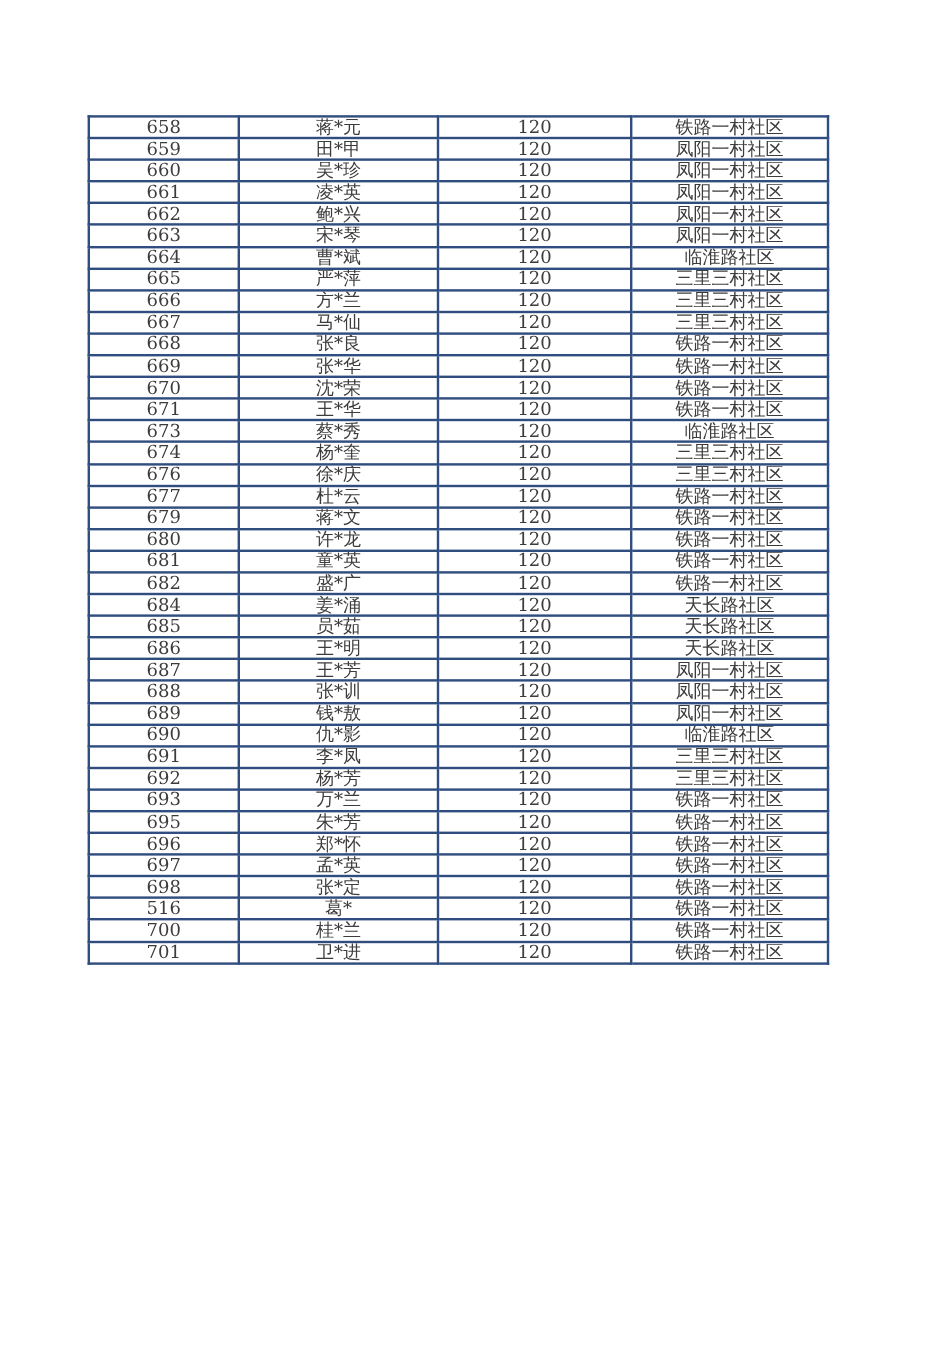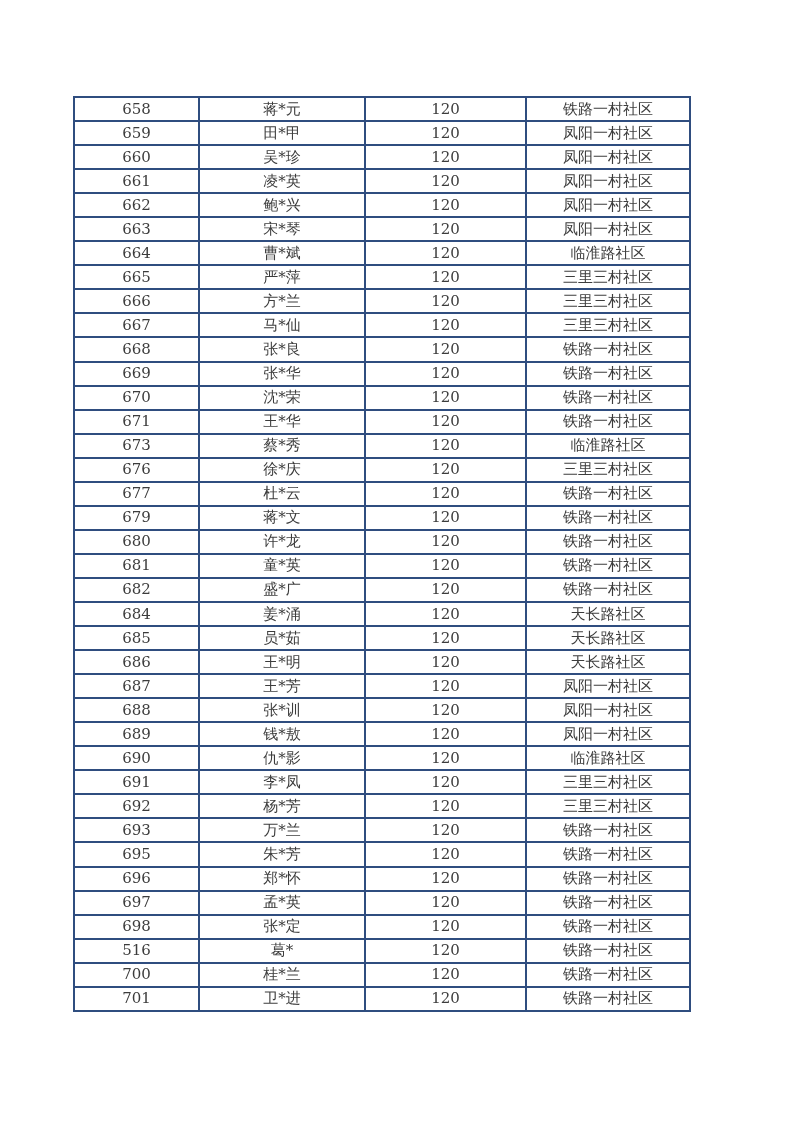--- a/index.html
+++ b/index.html
@@ -13,21 +13,21 @@
     height: 1122px;
     background: #ffffff;
     overflow: hidden;
     font-family: "DejaVu Serif", "Liberation Serif", serif;
   }
   table.roster {
     position: absolute;
     left: 73px;
     top: 96px;
     width: 616px;
-    height: 916px;
+    height: 708px;
     border-collapse: collapse;
     table-layout: fixed;
   }
   table.roster td {
     border: 2px solid #2f4d7f;
     text-align: center;
     vertical-align: middle;
     font-size: 15px;
     color: #3c3c3c;
     padding: 0;
@@ -136,20 +136,26 @@
     <td>120</td>
     <td>铁路一村社区</td>
   </tr>
         <tr>
     <td>673</td>
     <td>蔡*秀</td>
     <td>120</td>
     <td>临淮路社区</td>
   </tr>
         <tr>
+    <td>674</td>
+    <td>杨*奎</td>
+    <td>120</td>
+    <td>三里三村社区</td>
+  </tr>
+        <tr>
     <td>676</td>
     <td>徐*庆</td>
     <td>120</td>
     <td>三里三村社区</td>
   </tr>
         <tr>
     <td>677</td>
     <td>杜*云</td>
     <td>120</td>
     <td>铁路一村社区</td>

